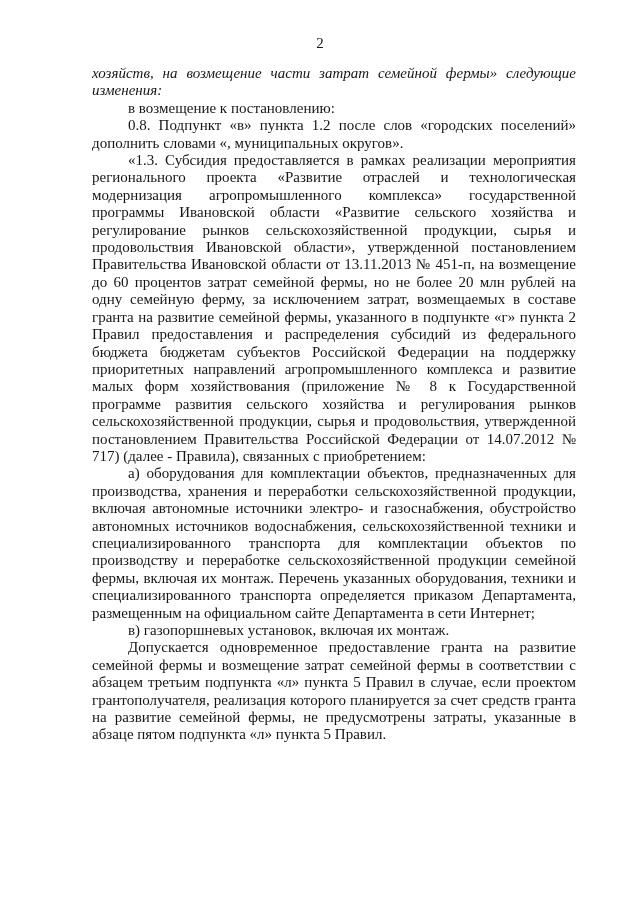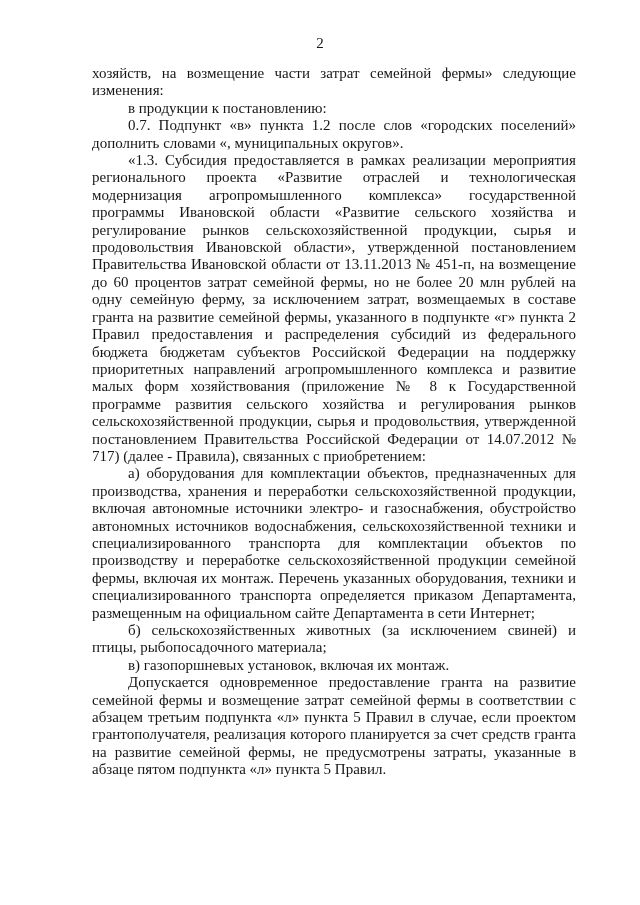--- a/index.html
+++ b/index.html
@@ -35,31 +35,31 @@
       text-align: justify;
       text-justify: inter-word;
     }
     .content p {
       margin: 0;
       padding: 0;
       text-indent: 36px;
     }
     .content p.no-indent {
       text-indent: 0;
+      font-style: italic;
     }
   </style>
 </head>
 <body>
 
 <div class="page">
   <div class="page-number">2</div>
 
   <div class="content">
     <p class="no-indent">хозяйств, на возмещение части затрат семейной фермы» следующие изменения:</p>
-    <p>в продукции к постановлению:</p>
-    <p>0.7. Подпункт «в» пункта 1.2 после слов «городских поселений» дополнить словами «, муниципальных округов».</p>
+    <p>в возмещение к постановлению:</p>
+    <p>0.8. Подпункт «в» пункта 1.2 после слов «городских поселений» дополнить словами «, муниципальных округов».</p>
     <p>«1.3. Субсидия предоставляется в рамках реализации мероприятия регионального проекта «Развитие отраслей и технологическая модернизация агропромышленного комплекса» государственной программы Ивановской области «Развитие сельского хозяйства и регулирование рынков сельскохозяйственной продукции, сырья и продовольствия Ивановской области», утвержденной постановлением Правительства Ивановской области от 13.11.2013 № 451-п, на возмещение до 60 процентов затрат семейной фермы, но не более 20 млн рублей на одну семейную ферму, за исключением затрат, возмещаемых в составе гранта на развитие семейной фермы, указанного в подпункте «г» пункта 2 Правил предоставления и распределения субсидий из федерального бюджета бюджетам субъектов Российской Федерации на поддержку приоритетных направлений агропромышленного комплекса и развитие малых форм хозяйствования (приложение № 8 к Государственной программе развития сельского хозяйства и регулирования рынков сельскохозяйственной продукции, сырья и продовольствия, утвержденной постановлением Правительства Российской Федерации от 14.07.2012 № 717) (далее - Правила), связанных с приобретением:</p>
     <p>а) оборудования для комплектации объектов, предназначенных для производства, хранения и переработки сельскохозяйственной продукции, включая автономные источники электро- и газоснабжения, обустройство автономных источников водоснабжения, сельскохозяйственной техники и специализированного транспорта для комплектации объектов по производству и переработке сельскохозяйственной продукции семейной фермы, включая их монтаж. Перечень указанных оборудования, техники и специализированного транспорта определяется приказом Департамента, размещенным на официальном сайте Департамента в сети Интернет;</p>
-    <p>б) сельскохозяйственных животных (за исключением свиней) и птицы, рыбопосадочного материала;</p>
     <p>в) газопоршневых установок, включая их монтаж.</p>
     <p>Допускается одновременное предоставление гранта на развитие семейной фермы и возмещение затрат семейной фермы в соответствии с абзацем третьим подпункта «л» пункта 5 Правил в случае, если проектом грантополучателя, реализация которого планируется за счет средств гранта на развитие семейной фермы, не предусмотрены затраты, указанные в абзаце пятом подпункта «л» пункта 5 Правил.</p>
   </div>
 </div>
 
 </body></html>

